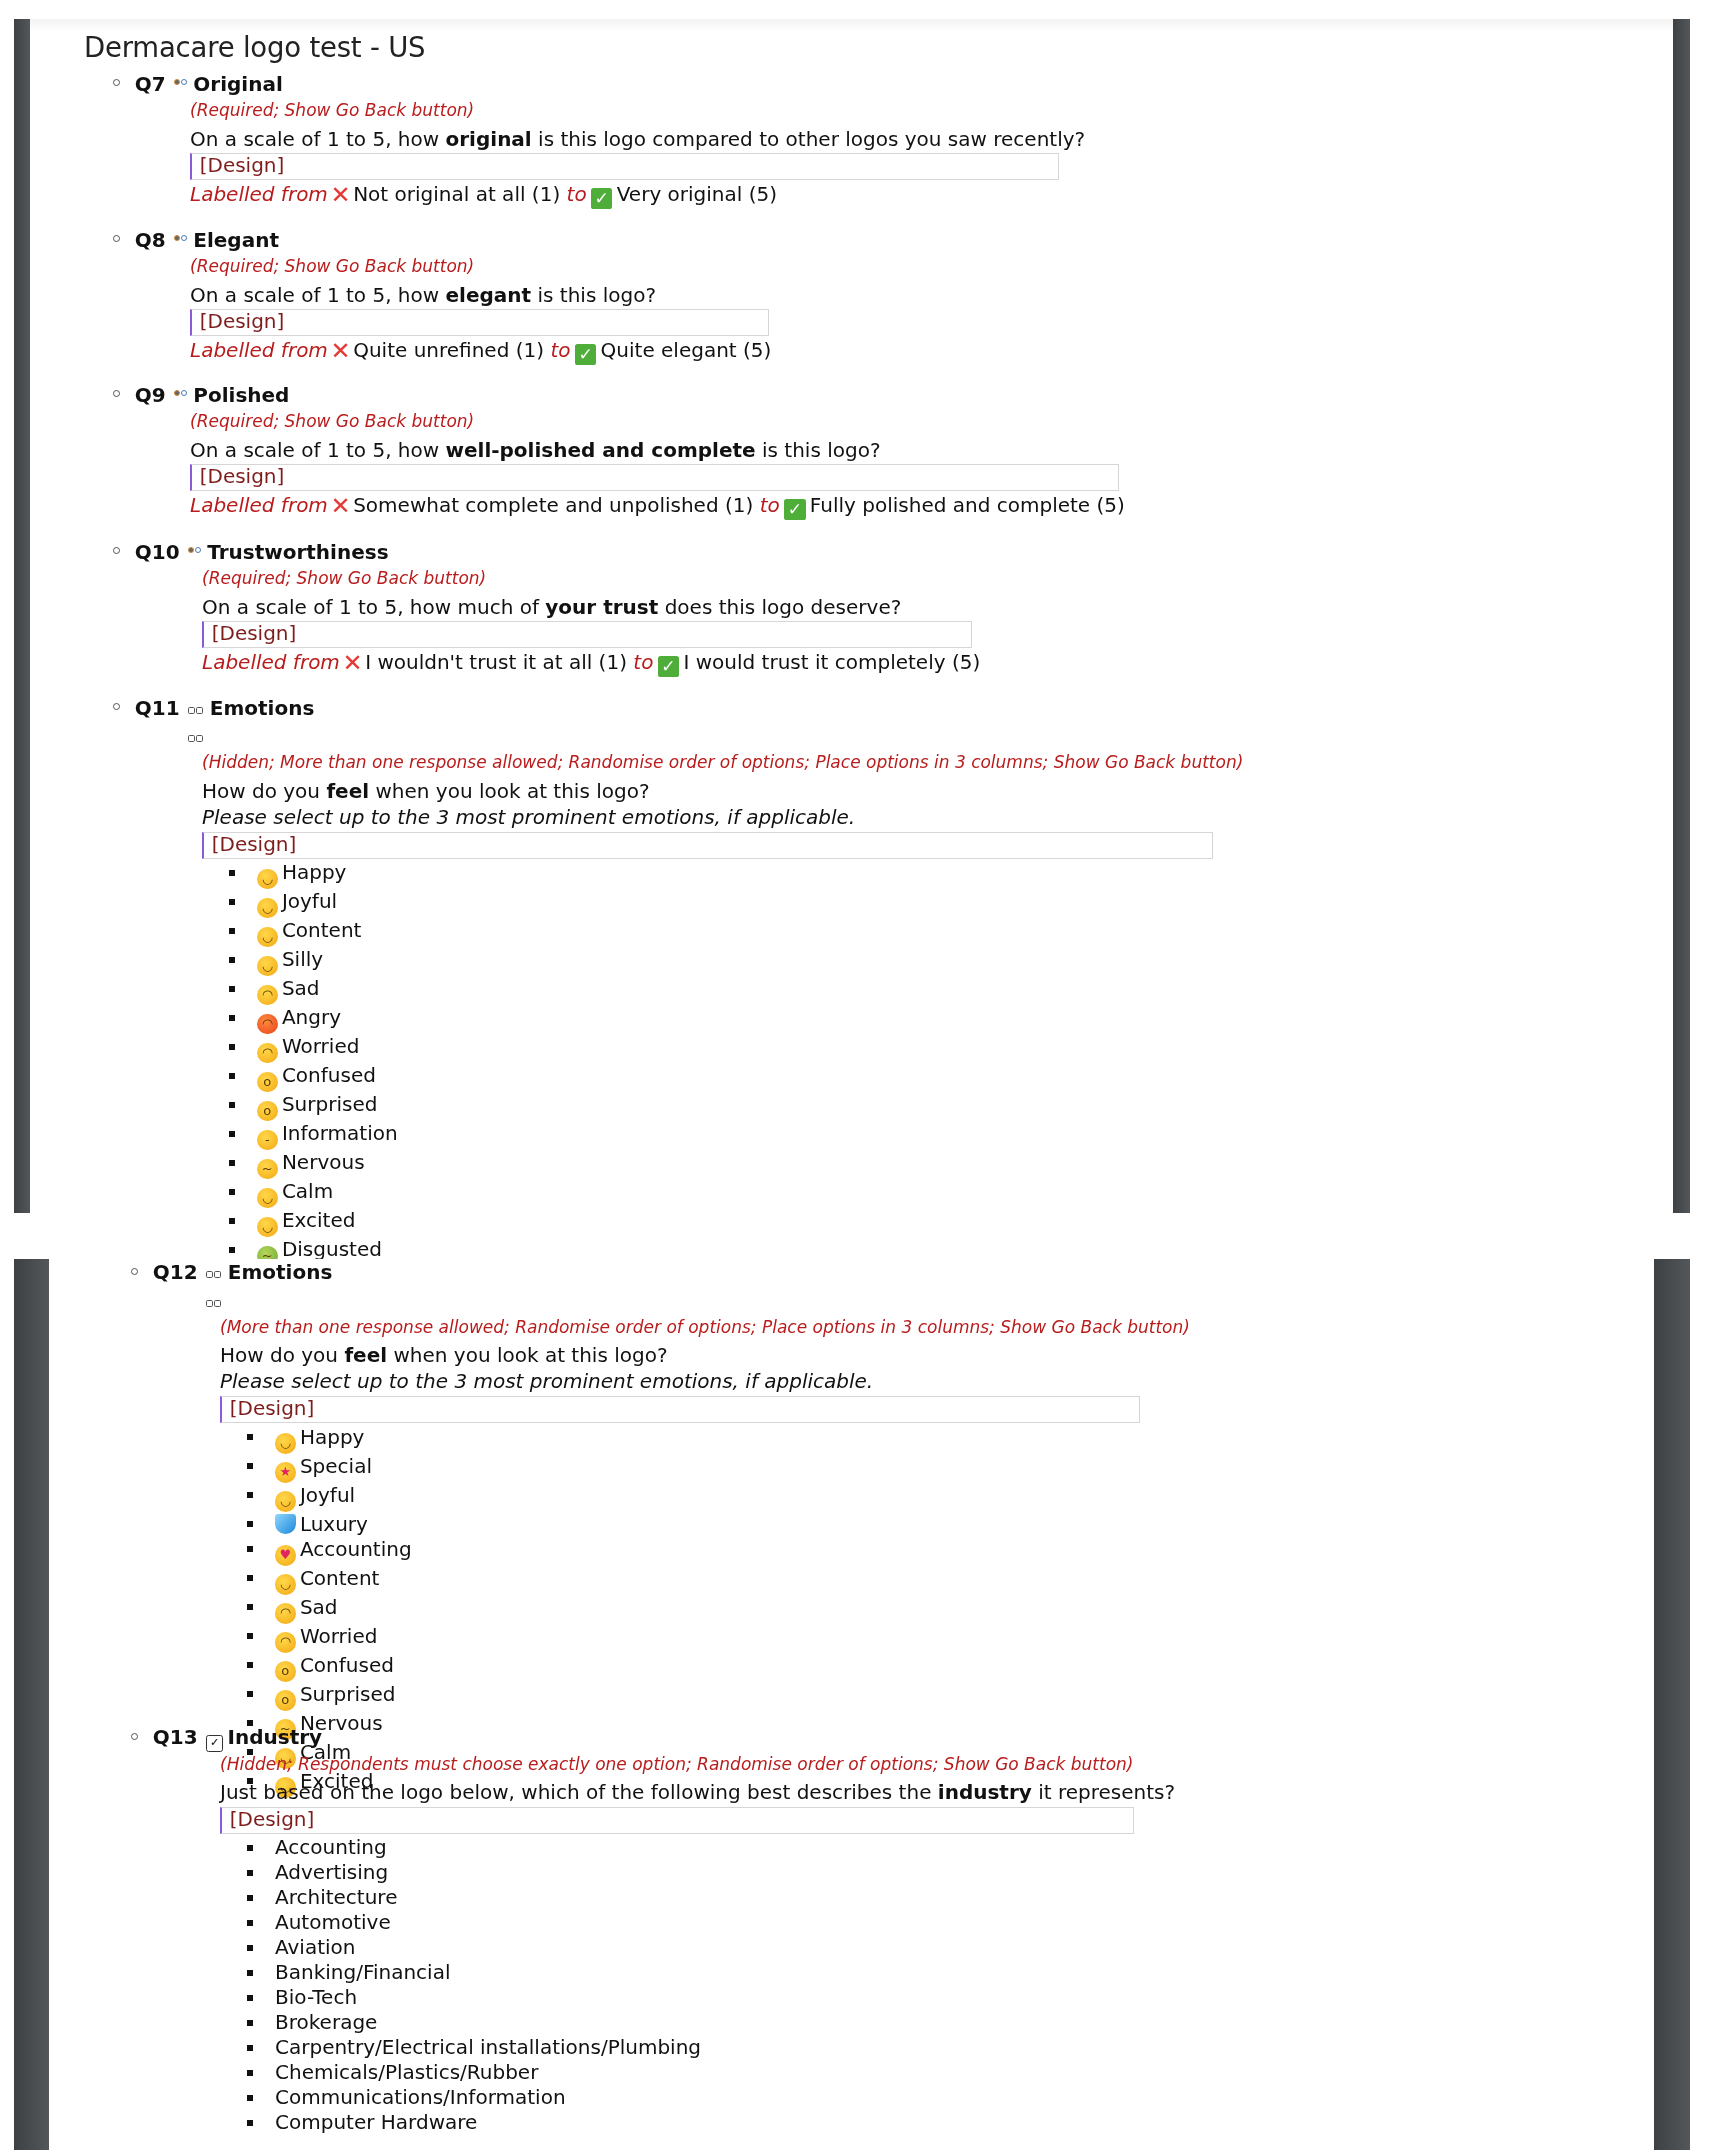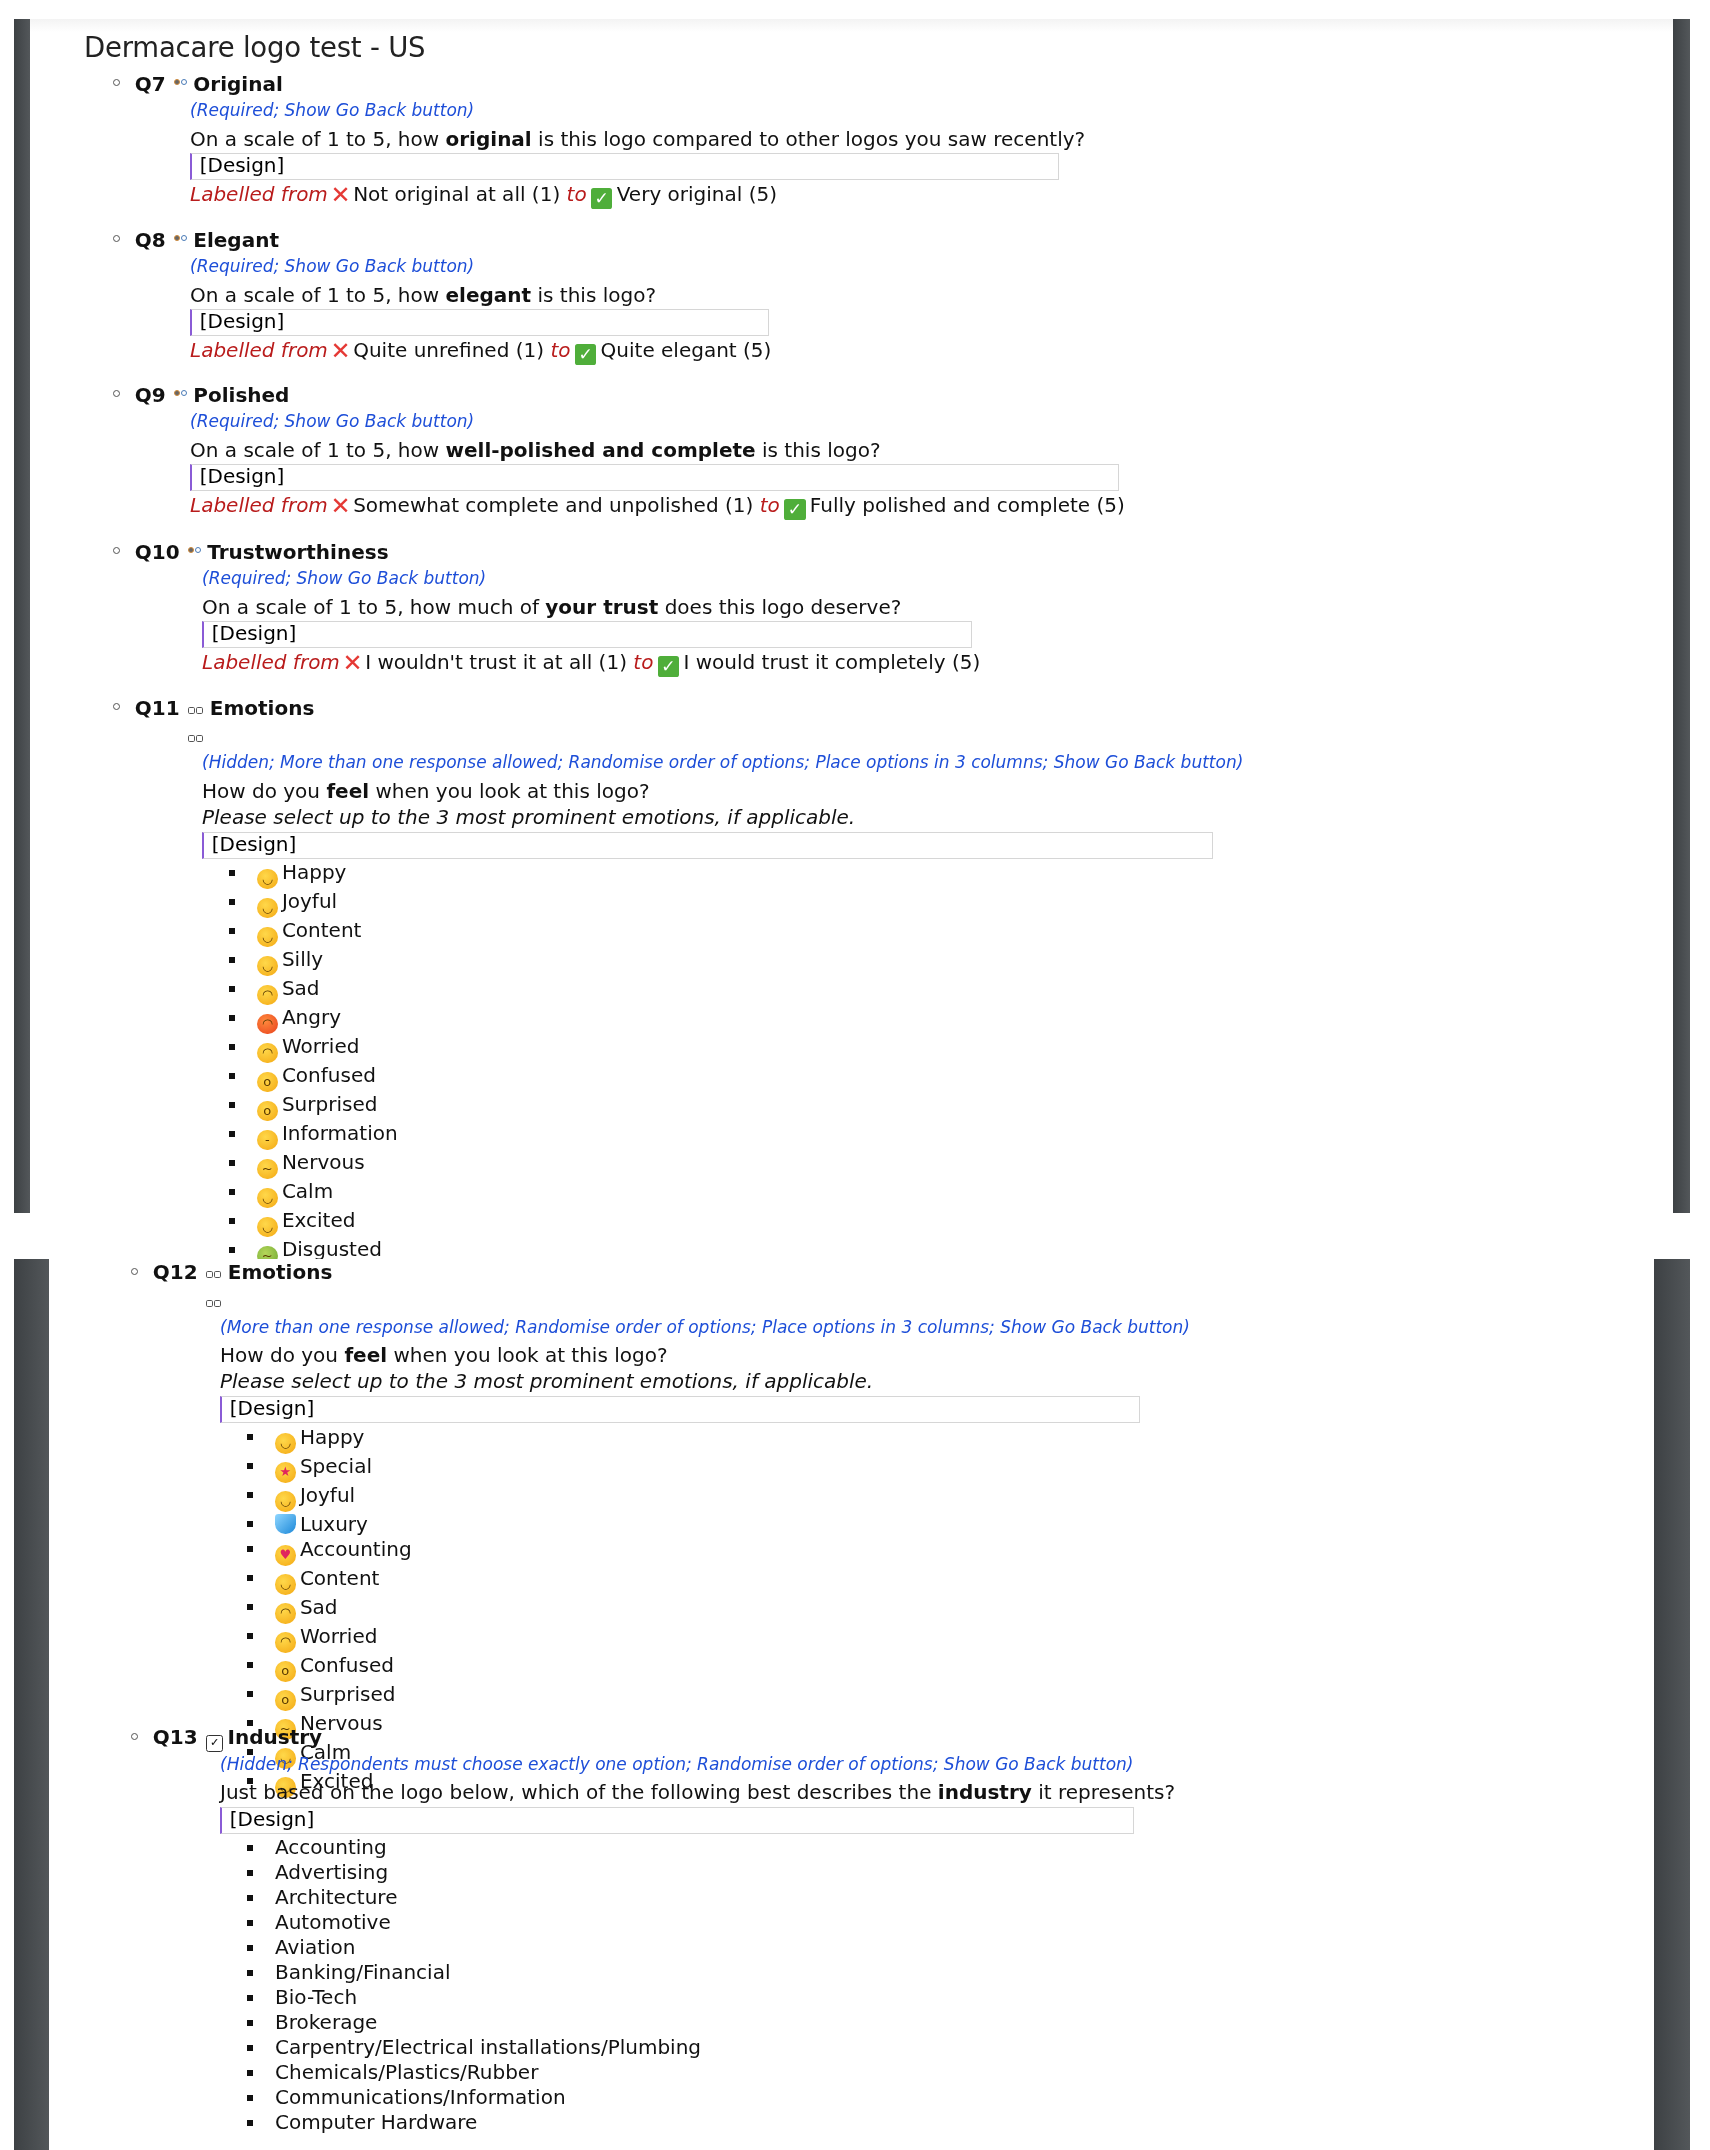--- a/index.html
+++ b/index.html
@@ -24,26 +24,26 @@
               margin-right:14.6px; position:relative; top:-4.3px; }
   .q-num { margin-right:8.6px; }
   .q-icon { display:inline-flex; margin-right:5.2px; position:relative; top:-6px; }
   .q-icon.grid { top:-0.9px; flex-direction:column; gap:0.9px; }
   .dot { display:inline-block; width:6px; height:6px; border-radius:50%; border:1.3px solid #4a7bb7; box-sizing:border-box; margin-right:0.9px; }
   .dot.filled { background:#666; border-color:#d08a3a; }
   .sq { display:inline-block; width:6.9px; height:6.9px; border:1.3px solid #555; border-radius:1.7px; box-sizing:border-box; margin-right:1.3px; }
   .chk { display:inline-block; width:17px; height:17px; border:1.3px solid #333; border-radius:2.6px; box-sizing:border-box;
          margin-right:4.3px; font-size:11.2px; line-height:13.8px; text-align:center; position:relative; top:1.7px; font-weight:400; }
   .q-body { padding-left:0; }
-  .q-meta { font-style:italic; color:#1d4ed8; font-size:17px; line-height:25px; }
+  .q-meta { font-style:italic; color:#b91c1c; font-size:17px; line-height:25px; }
   .q-text { font-size:20px; line-height:26px; margin-top:2.6px; }
   .q-text b { font-weight:700; }
   .q-sub { font-size:20px; line-height:26px; font-style:italic; }
   .design-box { border:1.7px solid #d6d6d6; border-left:2.2px solid #8a5bd6; height:27px; box-sizing:border-box;
-                font-size:20px; line-height:23px; color:#000000; padding-left:7.7px; margin-top:1.7px; }
+                font-size:20px; line-height:23px; color:#7f1d1d; padding-left:7.7px; margin-top:1.7px; }
   .labelled { font-size:20px; line-height:28px; white-space:nowrap; }
   .labelled .muted { color:#b91c1c; font-style:italic; }
   .x-icon { color:#e53935; font-weight:700; font-size:24px; line-height:17px; display:inline-block; margin:0 2.6px 0 2.6px; position:relative; top:1.7px; }
   .check-icon { display:inline-block; width:21.5px; height:21.5px; background:#4fae3a; color:#fff; border-radius:2.6px;
                 font-size:17px; line-height:21.5px; text-align:center; font-weight:700; margin:0 4.3px 0 4.3px; position:relative; top:2.6px; }
   ul.opts { list-style:none; margin:1.7px 0 0 0; padding:0; }
   ul.opts li { position:relative; font-size:20px; line-height:25px; padding-left:55px; white-space:nowrap; }
   ul.opts li::before { content:""; position:absolute; left:27px; top:9.5px; width:6px; height:6px; background:#111; }
   .emoji { display:inline-block; width:20.6px; height:20.6px; border-radius:50%; margin-right:4.3px; vertical-align:-3.4px;
            text-align:center; font-size:13px; line-height:20.6px; color:#5a3a00; }

